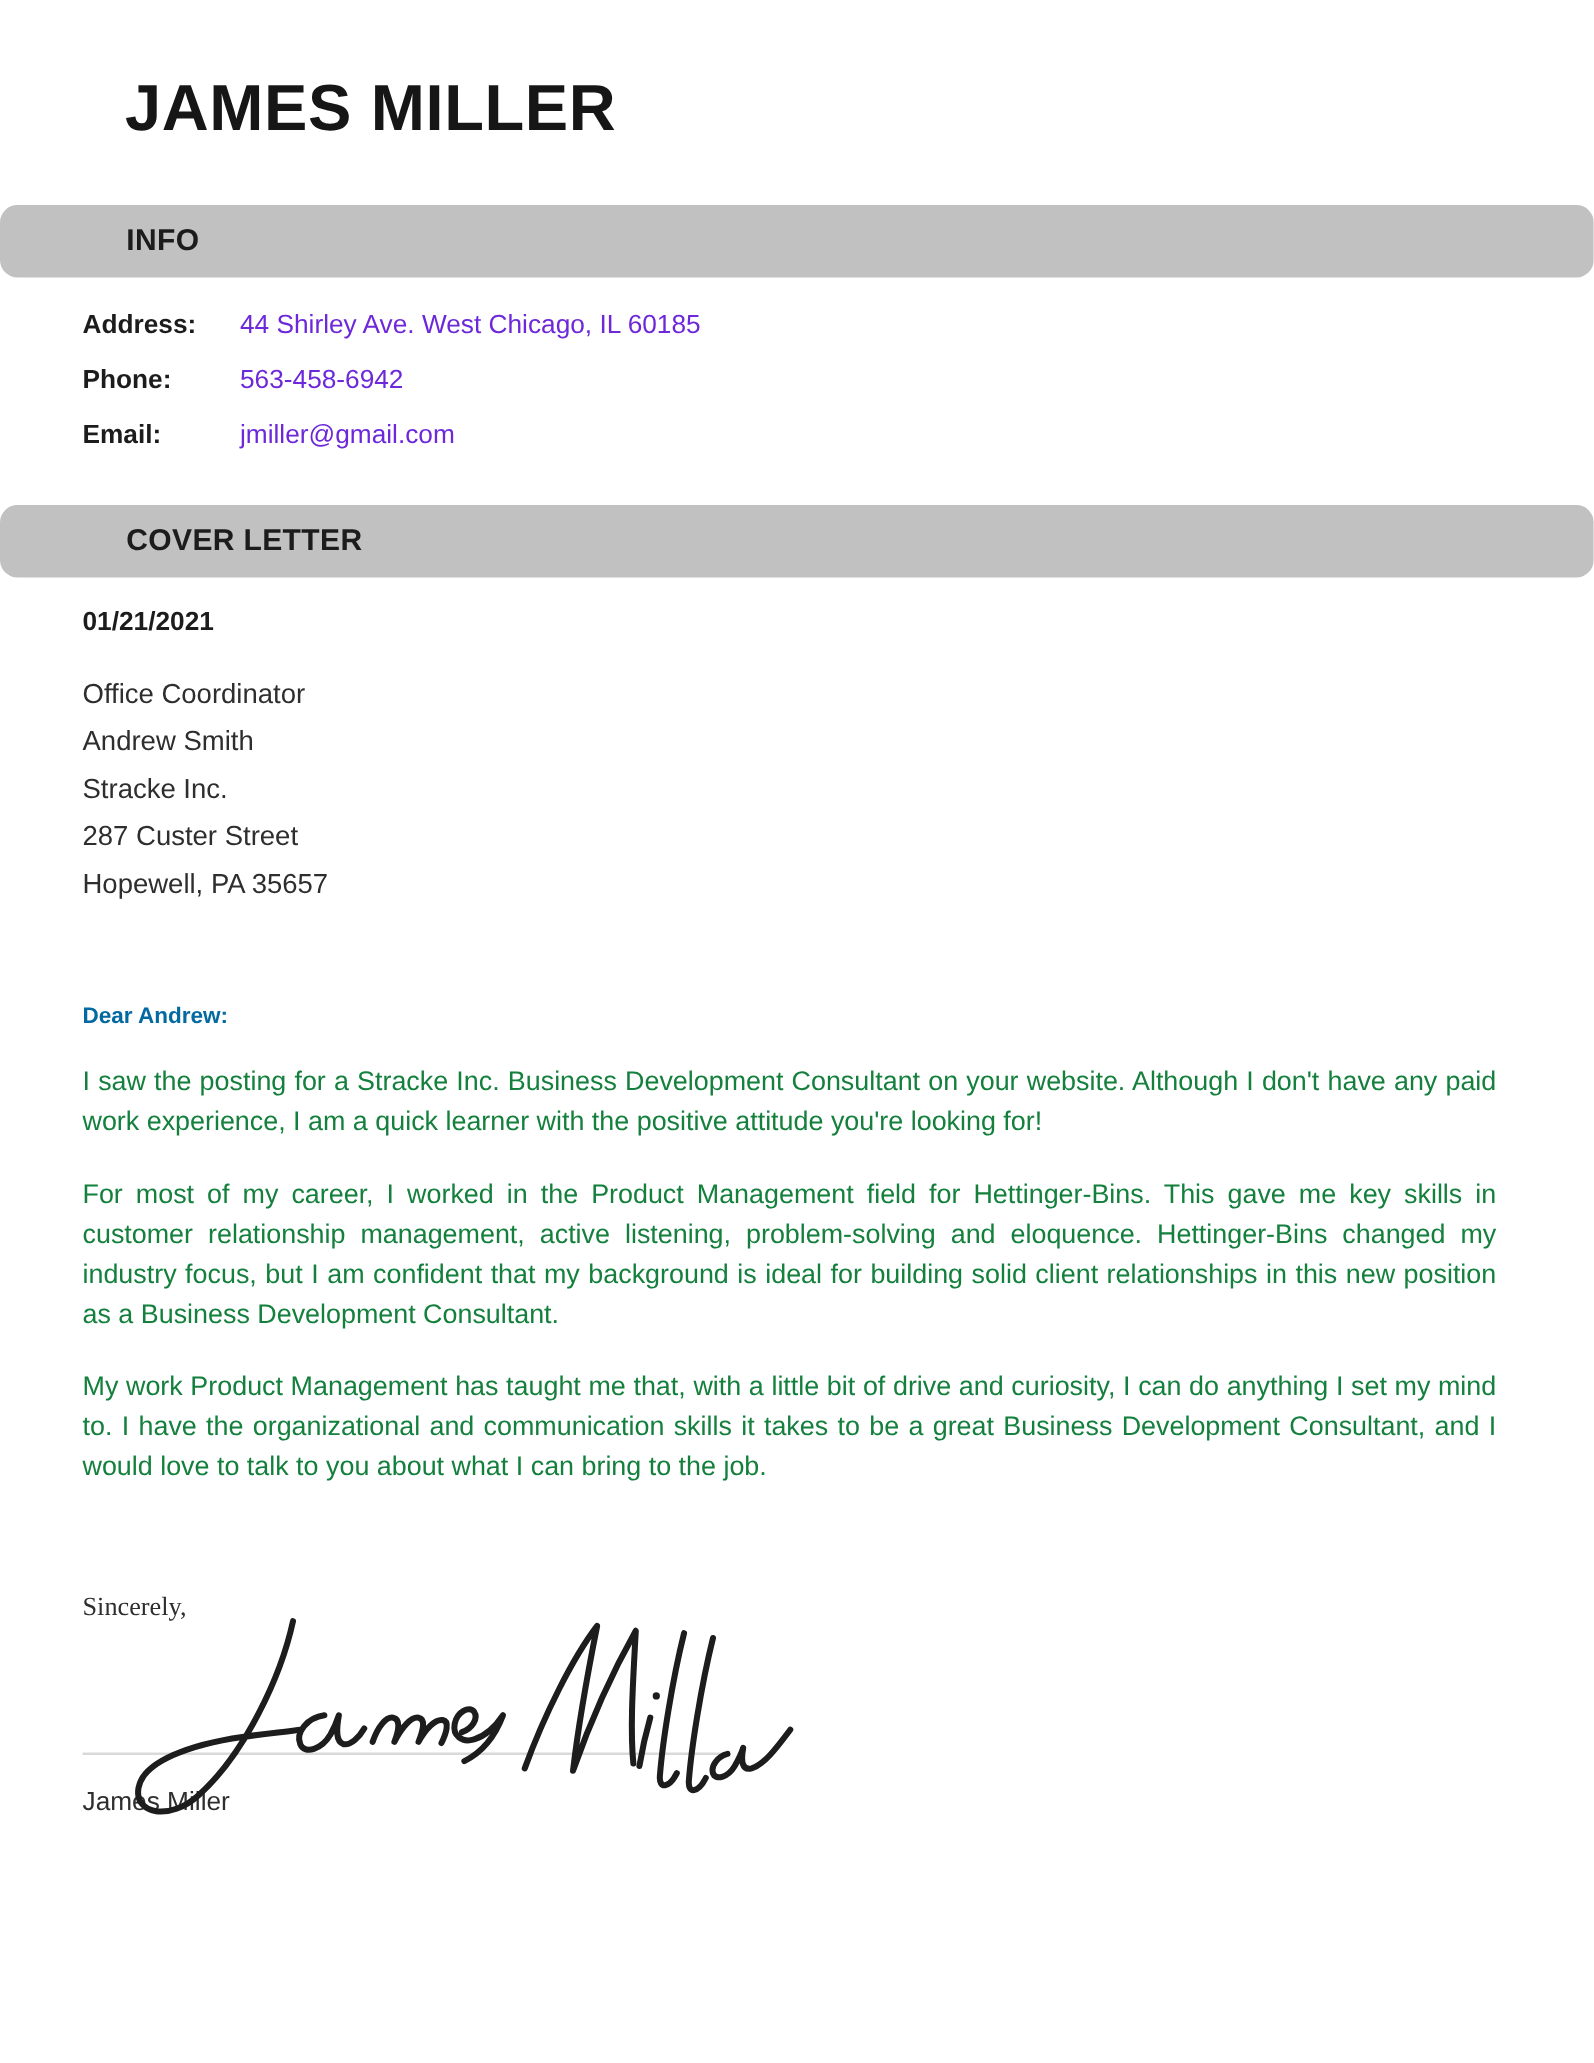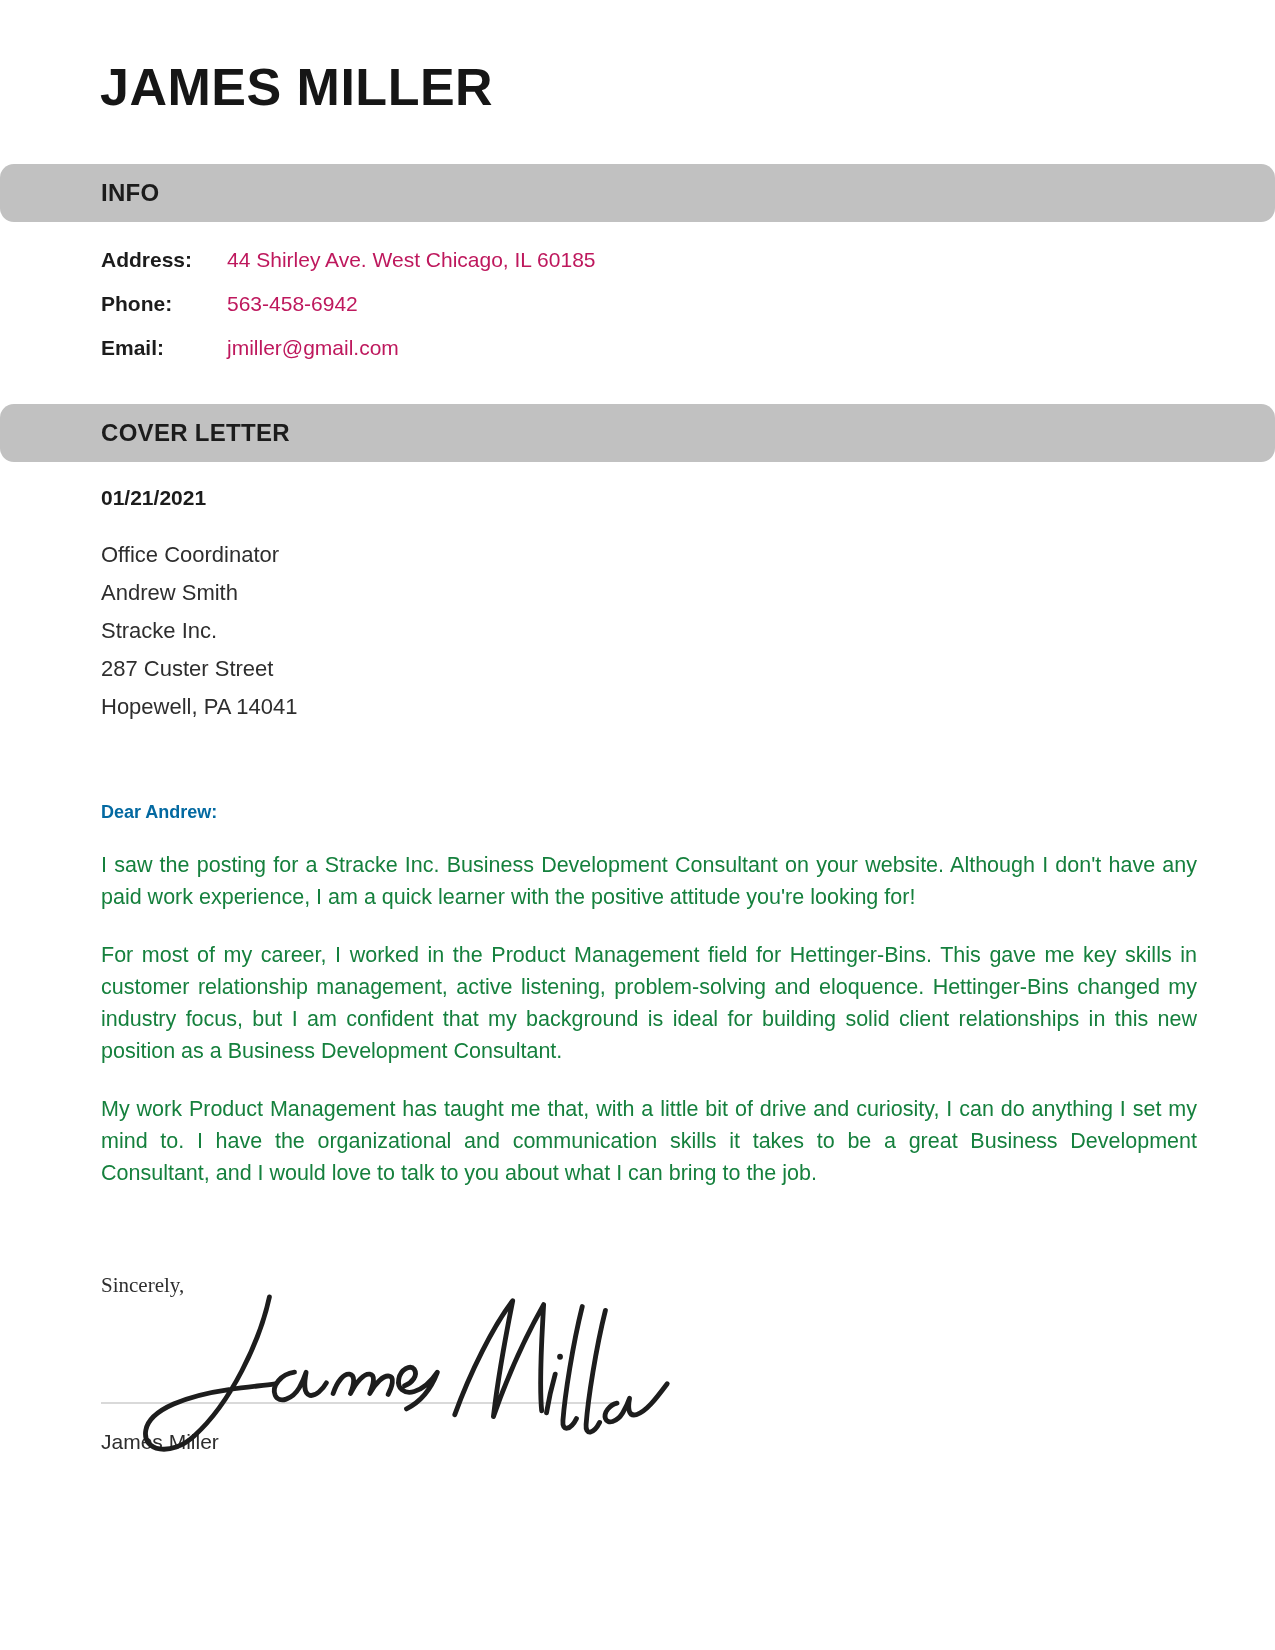--- a/index.html
+++ b/index.html
@@ -32,37 +32,37 @@
     padding-left: 101px;
     font-size: 24px;
     font-weight: bold;
     letter-spacing: 0.3px;
     color: #1c1c1c;
     border-radius: 14px;
   }
   .banner-info  { margin-top: 48px; }
   .banner-cover { margin-top: 44px; }
 
-  .content { padding-left: 101px; padding-right: 78px; }
+  .content { padding-left: 66px; padding-right: 78px; }
 
   .info-fields { padding-top: 26px; }
   .info-row {
     display: flex;
     align-items: baseline;
     margin-bottom: 20px;
     font-size: 21px;
     line-height: 24px;
   }
   .info-label {
     width: 126px;
     flex: 0 0 126px;
     font-weight: bold;
     color: #1c1c1c;
   }
-  .info-value { color: #be185d; }
+  .info-value { color: #6d28d9; }
 
   .letter-date {
     margin-top: 24px;
     font-size: 21px;
     font-weight: bold;
     color: #1c1c1c;
   }
   .recipient-block {
     margin-top: 26px;
     font-size: 22px;
@@ -142,21 +142,21 @@
 
 <div class="content">
 
   <div class="letter-date">01/21/2021</div>
 
   <div class="recipient-block">
     <div>Office Coordinator</div>
     <div>Andrew Smith</div>
     <div>Stracke Inc.</div>
     <div>287 Custer Street</div>
-    <div>Hopewell, PA 14041</div>
+    <div>Hopewell, PA 35657</div>
   </div>
 
   <div class="salutation">Dear Andrew:</div>
 
   <p class="body-paragraph">I saw the posting for a Stracke Inc. Business Development Consultant on your website. Although I don't have any paid work experience, I am a quick learner with the positive attitude you're looking for!</p>
   <p class="body-paragraph">For most of my career, I worked in the Product Management field for Hettinger-Bins. This gave me key skills in customer relationship management, active listening, problem-solving and eloquence. Hettinger-Bins changed my industry focus, but I am confident that my background is ideal for building solid client relationships in this new position as a Business Development Consultant.</p>
   <p class="body-paragraph">My work Product Management has taught me that, with a little bit of drive and curiosity, I can do anything I set my mind to. I have the organizational and communication skills it takes to be a great Business Development Consultant, and I would love to talk to you about what I can bring to the job.</p>
 
   <div class="closing">Sincerely,</div>
 

